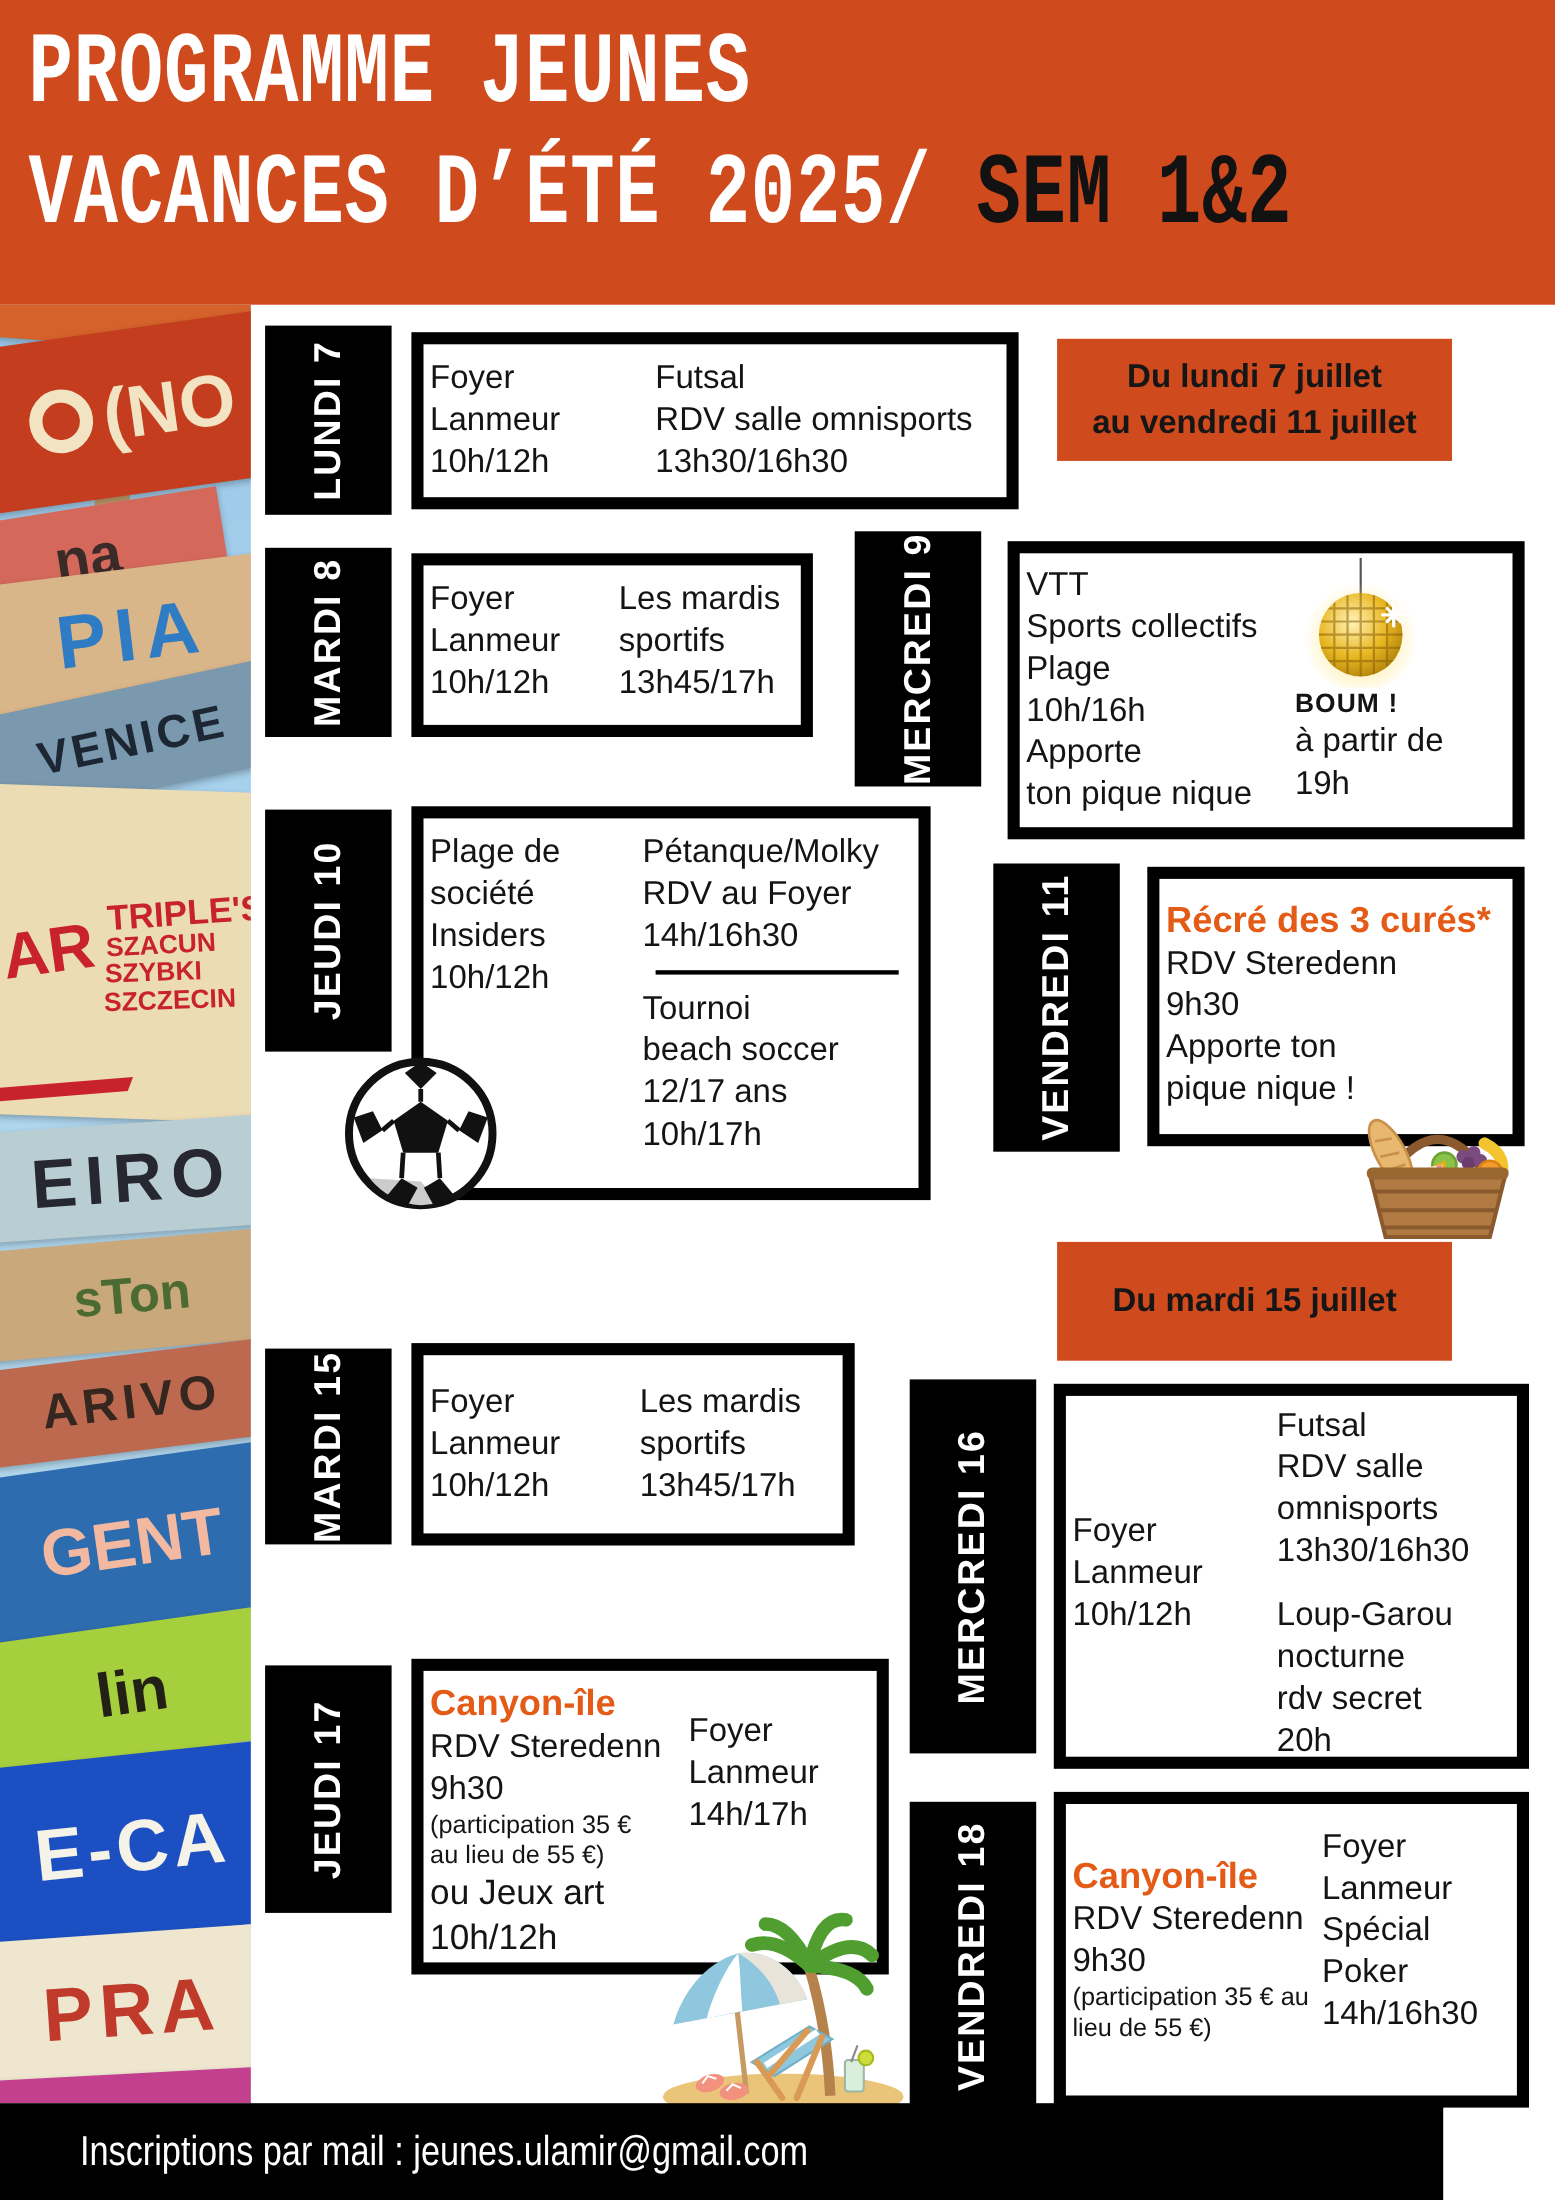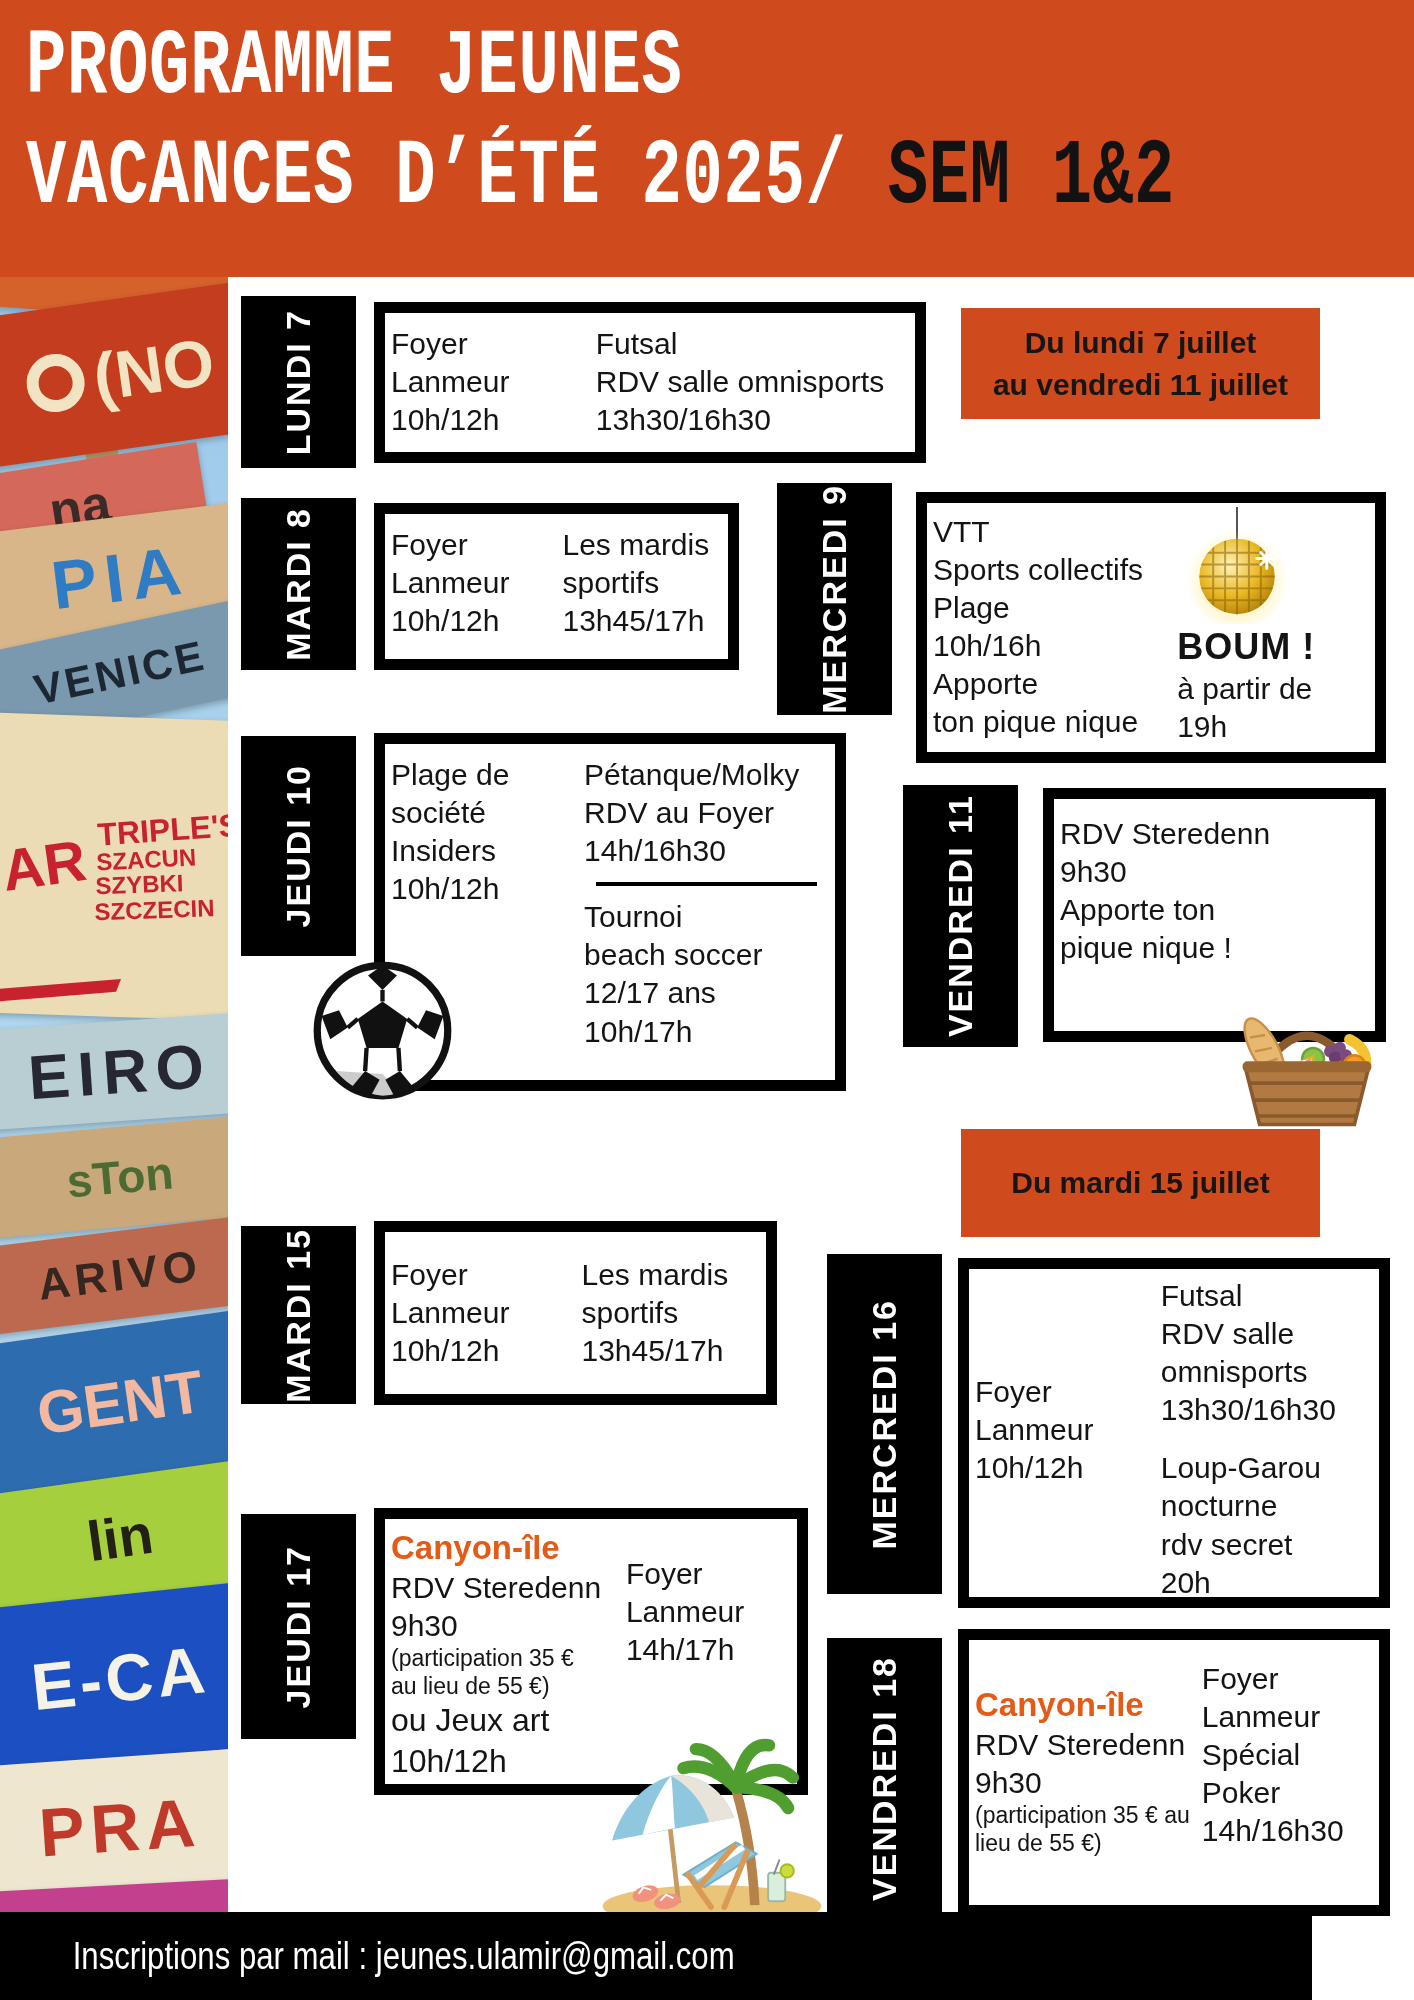--- a/index.html
+++ b/index.html
@@ -33,21 +33,21 @@
   .day-label span{writing-mode:vertical-rl;transform:rotate(180deg);color:#fff;font-weight:700;
                   font-size:34px;letter-spacing:2px;white-space:nowrap;}
 
   
   .abox{position:absolute;background:#fff;border:11px solid #000;box-sizing:border-box;display:flex;}
   .col{flex:1;display:flex;flex-direction:column;align-items:flex-start;padding:12px 6px 6px 6px;}
   .col.center{justify-content:center;padding-top:0;}
   .line{font-size:30px;line-height:1.27;color:#141414;text-align:center;white-space:nowrap;}
   .small{font-size:23px;line-height:1.2;}
   .accent{color:var(--accent,#e45a17);font-weight:700;font-size:33px;}
-  .boum{font-weight:800;font-size:36px;letter-spacing:1px;}
+  .boum{font-weight:800;font-size:24px;letter-spacing:1px;}
   .divider{height:4px;background:#000;width:90%;margin:12px auto;}
 
   
   .footer{position:absolute;left:0;top:1912px;width:1312px;height:88px;background:#000;
           display:flex;align-items:center;justify-content:flex-start;}
   .footer span{color:#fff;font-size:38px;font-weight:400;transform:scaleX(.82);white-space:nowrap;}
 
   .illus{position:absolute;}
 </style>
 </head>
@@ -242,20 +242,21 @@
       <div class="divider"></div>
       <div class="line">Tournoi</div>
       <div class="line">beach soccer</div>
       <div class="line">12/17 ans</div>
       <div class="line">10h/17h</div>
     </div>
   </div>
 
   <div class="abox" style="left:1043px;top:788px;width:343px;height:254px;">
     <div class="col" style="padding-top:16px;">
+      <div class="line accent">Récré des 3 curés*</div>
       <div class="line">RDV Steredenn</div>
       <div class="line">9h30</div>
       <div class="line">Apporte ton</div>
       <div class="line">pique nique !</div>
     </div>
   </div>
 
   <div class="abox" style="left:374px;top:1221px;width:403px;height:184px;">
     <div class="col" style="padding-top:24px;">
       <div class="line">Foyer</div>

